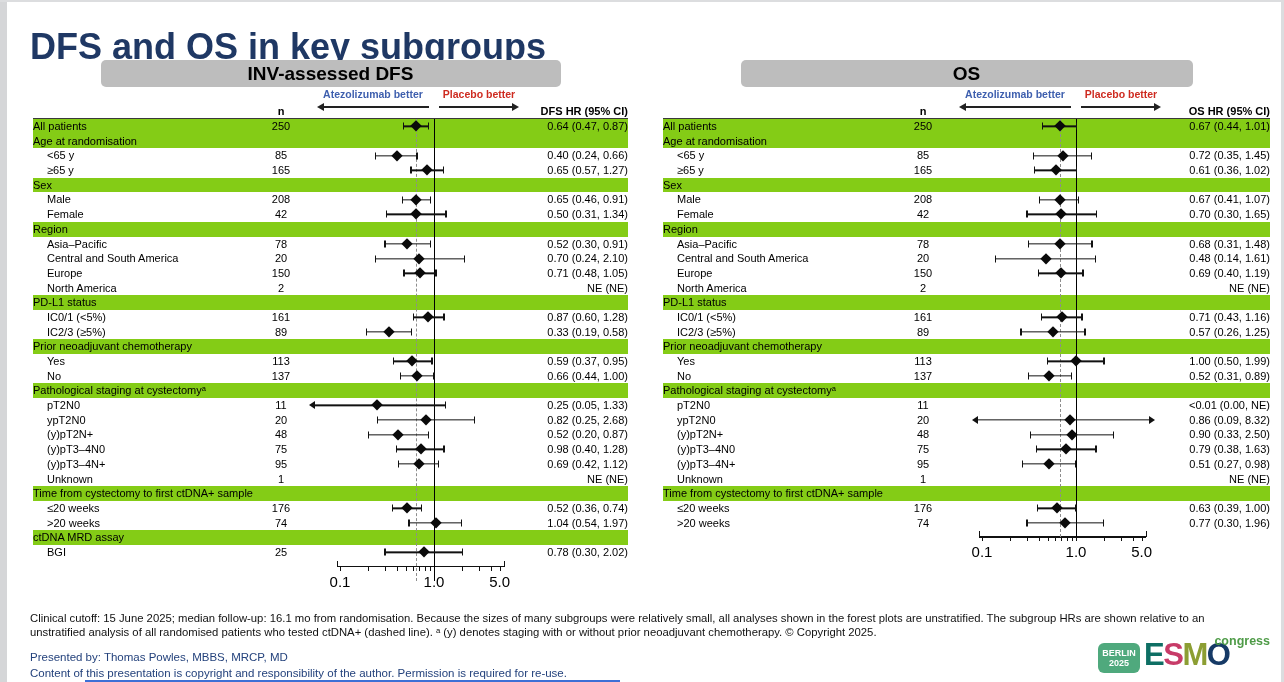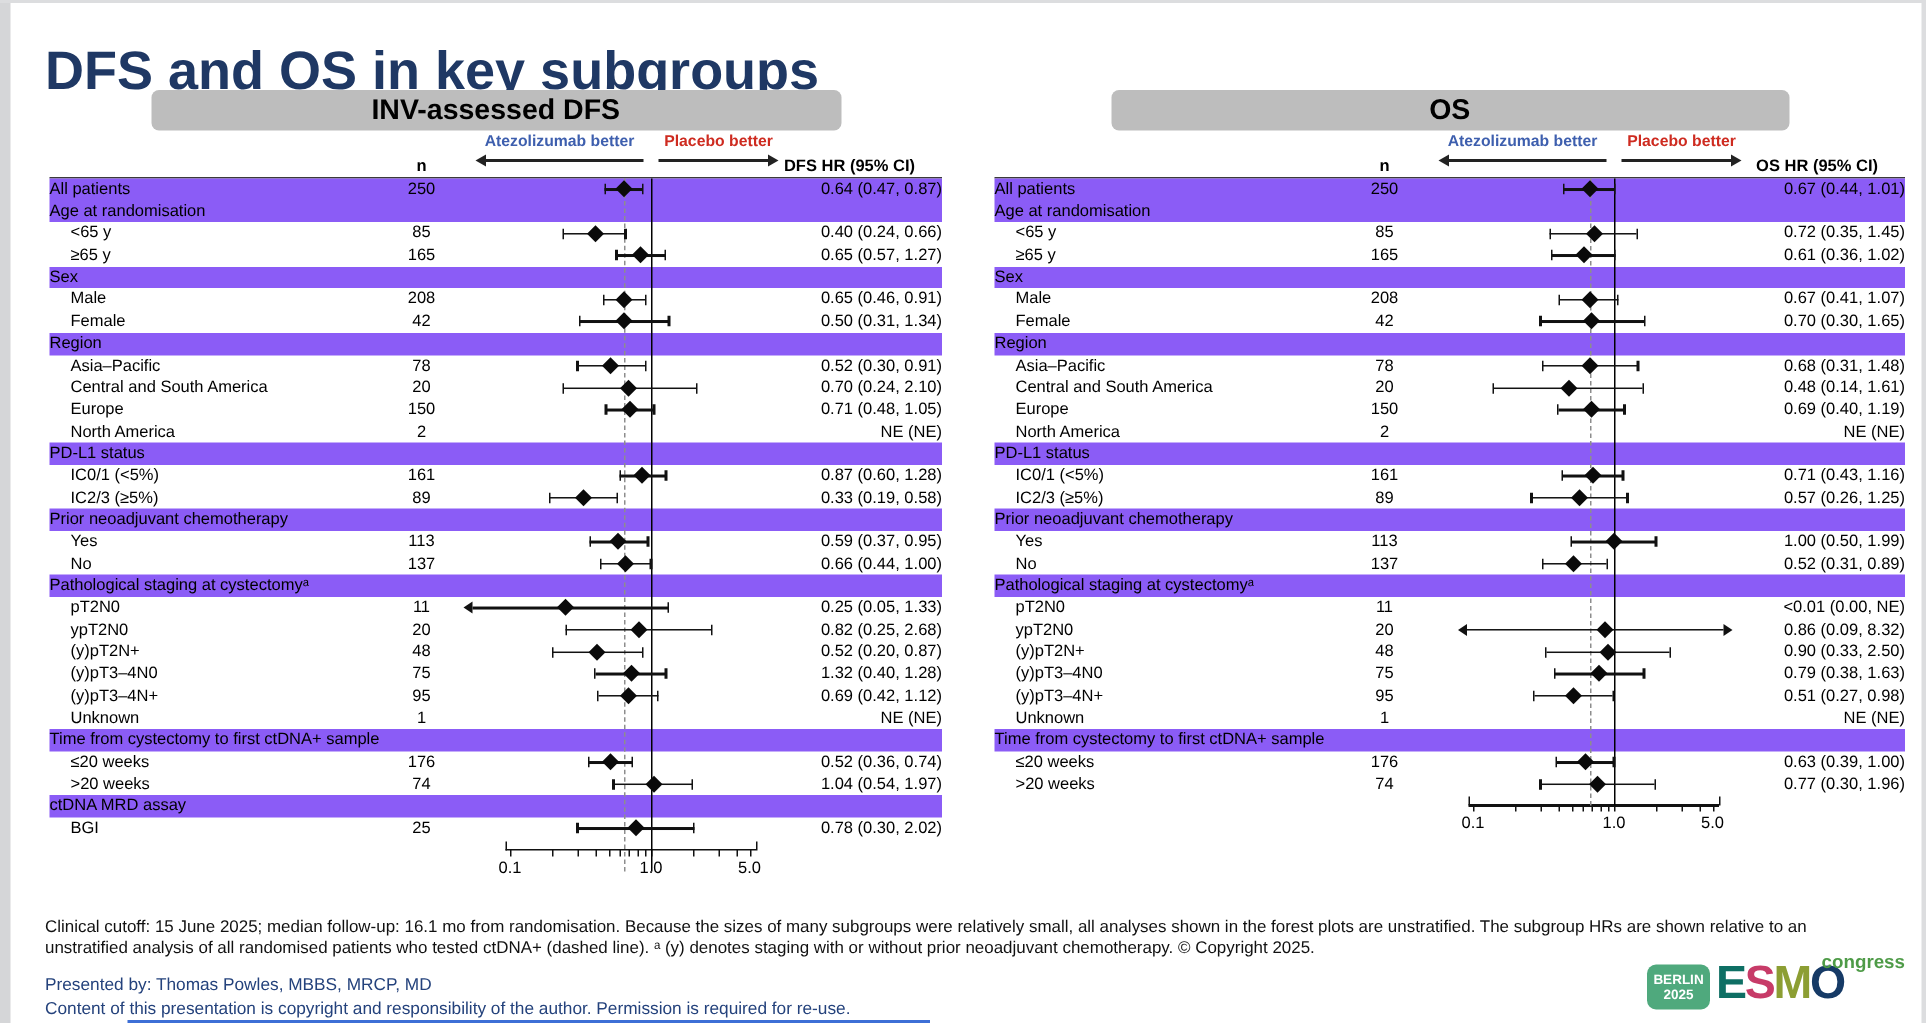--- a/index.html
+++ b/index.html
@@ -17,39 +17,39 @@
   .panel-os{left:663px;width:607px;}
   .panel-title{margin:0 auto;height:27px;line-height:27px;text-align:center;background:#bdbdbd;
                border-radius:5px;font-weight:bold;font-size:19px;}
   .panel-dfs .panel-title{width:460px;}
   .panel-os .panel-title{width:452px;}
 
   .colhead{position:relative;height:31px;}
   .n-head{position:absolute;bottom:1px;width:60px;text-align:center;font-weight:bold;font-size:11px;}
   .panel-dfs .n-head{left:218px;}
   .panel-os .n-head{left:230px;}
-  .hr-head{position:absolute;right:18px;bottom:1px;font-weight:bold;font-size:11px;}
+  .hr-head{position:absolute;right:0;bottom:1px;font-weight:bold;font-size:11px;}
   .arrowzone{position:absolute;bottom:0;height:31px;width:200px;}
   .panel-dfs .arrowzone{left:278px;}
   .panel-os .arrowzone{left:290px;}
   .alabel{position:absolute;top:1px;font-size:10.5px;font-weight:bold;white-space:nowrap;
           transform:translateX(-50%);}
   .alabel.blue{left:31%;color:#3E5FAE;}
   .alabel.red{left:84%;color:#CE2B20;}
   .arrowline{position:absolute;top:19px;height:1.5px;background:#222;}
   .arrow-l{left:6%;width:53%;}
   .arrow-l::before{content:"";position:absolute;left:-6px;top:-3.3px;width:0;height:0;
       border-right:7px solid #222;border-top:4px solid transparent;border-bottom:4px solid transparent;}
   .arrow-r{left:64%;width:37%;}
   .arrow-r::after{content:"";position:absolute;right:-6px;top:-3.3px;width:0;height:0;
       border-left:7px solid #222;border-top:4px solid transparent;border-bottom:4px solid transparent;}
 
   .rows{position:relative;border-top:1px solid #3a3a3a;}
   .row{display:flex;height:14.7px;align-items:center;}
-  .row.shaded{background:#8b5cf6;}
+  .row.shaded{background:#84cc16;}
   .cell{font-size:11px;line-height:14.7px;}
   .label{flex:none;white-space:nowrap;overflow:visible;}
   .panel-dfs .label{width:218px;}
   .panel-os .label{width:230px;}
   .row.item .label{padding-left:14px;box-sizing:border-box;}
   .n{flex:none;width:60px;text-align:center;}
   .plot{flex:none;width:200px;position:relative;height:100%;z-index:2;}
   .hr{flex:1;text-align:right;white-space:nowrap;}
 
   .ciline{position:absolute;top:50%;height:1.3px;background:#111;transform:translateY(-50%);}
@@ -63,21 +63,21 @@
   .arrcap.r{border-left:6px solid #111;}
 
   .refline{position:absolute;top:0;width:0;z-index:1;}
   .refline.solid{border-left:1.4px solid #000;}
   .refline.dashed{border-left:1px dashed #8d8d8d;}
 
   .axis{position:relative;height:30px;margin-top:1px;}
   .axline{position:absolute;top:5px;height:1.3px;background:#111;}
   .tick{position:absolute;top:5px;width:1px;height:5px;background:#111;}
   .endtick{position:absolute;top:0px;width:1.3px;height:6px;background:#111;}
-  .axlabel{position:absolute;top:12px;font-size:11px;transform:translateX(-50%);}
+  .axlabel{position:absolute;top:12px;font-size:15px;transform:translateX(-50%);}
 
   .footnote{position:absolute;left:30px;top:601px;width:1228px;font-size:11.3px;
             line-height:13.6px;color:#111;}
   .byline{position:absolute;left:30px;top:639px;font-size:11.5px;color:#24427C;}
   .copyline{position:absolute;left:30px;top:655px;font-size:11.5px;color:#24427C;}
 
   .logo{position:absolute;right:14px;top:634px;width:172px;height:44px;}
   .badge{position:absolute;left:0;top:9px;width:42px;height:30px;background:#4FA97D;border-radius:6px;
          color:#fff;font-size:9px;font-weight:bold;text-align:center;line-height:10px;padding-top:5px;
          box-sizing:border-box;}
@@ -318,21 +318,21 @@
         </div>
         <div class="row item">
           <div class="cell label">(y)pT3–4N0</div>
           <div class="cell n">75</div>
           <div class="cell plot">
             <div class="ciline" style="left: 42.7968%; width: 23.742%;"></div>
             <div class="cap" style="left: 42.7968%;"></div>
             <div class="cap" style="left: 66.5389%;"></div>
             <div class="diamond" style="left: 54.7946%;"></div>
           </div>
-          <div class="cell hr">1.32 (0.40, 1.28)</div>
+          <div class="cell hr">0.98 (0.40, 1.28)</div>
         </div>
         <div class="row item">
           <div class="cell label">(y)pT3–4N+</div>
           <div class="cell n">95</div>
           <div class="cell plot">
             <div class="ciline" style="left: 43.7927%; width: 20.0205%;"></div>
             <div class="cap" style="left: 43.7927%;"></div>
             <div class="cap" style="left: 63.8132%;"></div>
             <div class="diamond" style="left: 53.9259%;"></div>
           </div>

